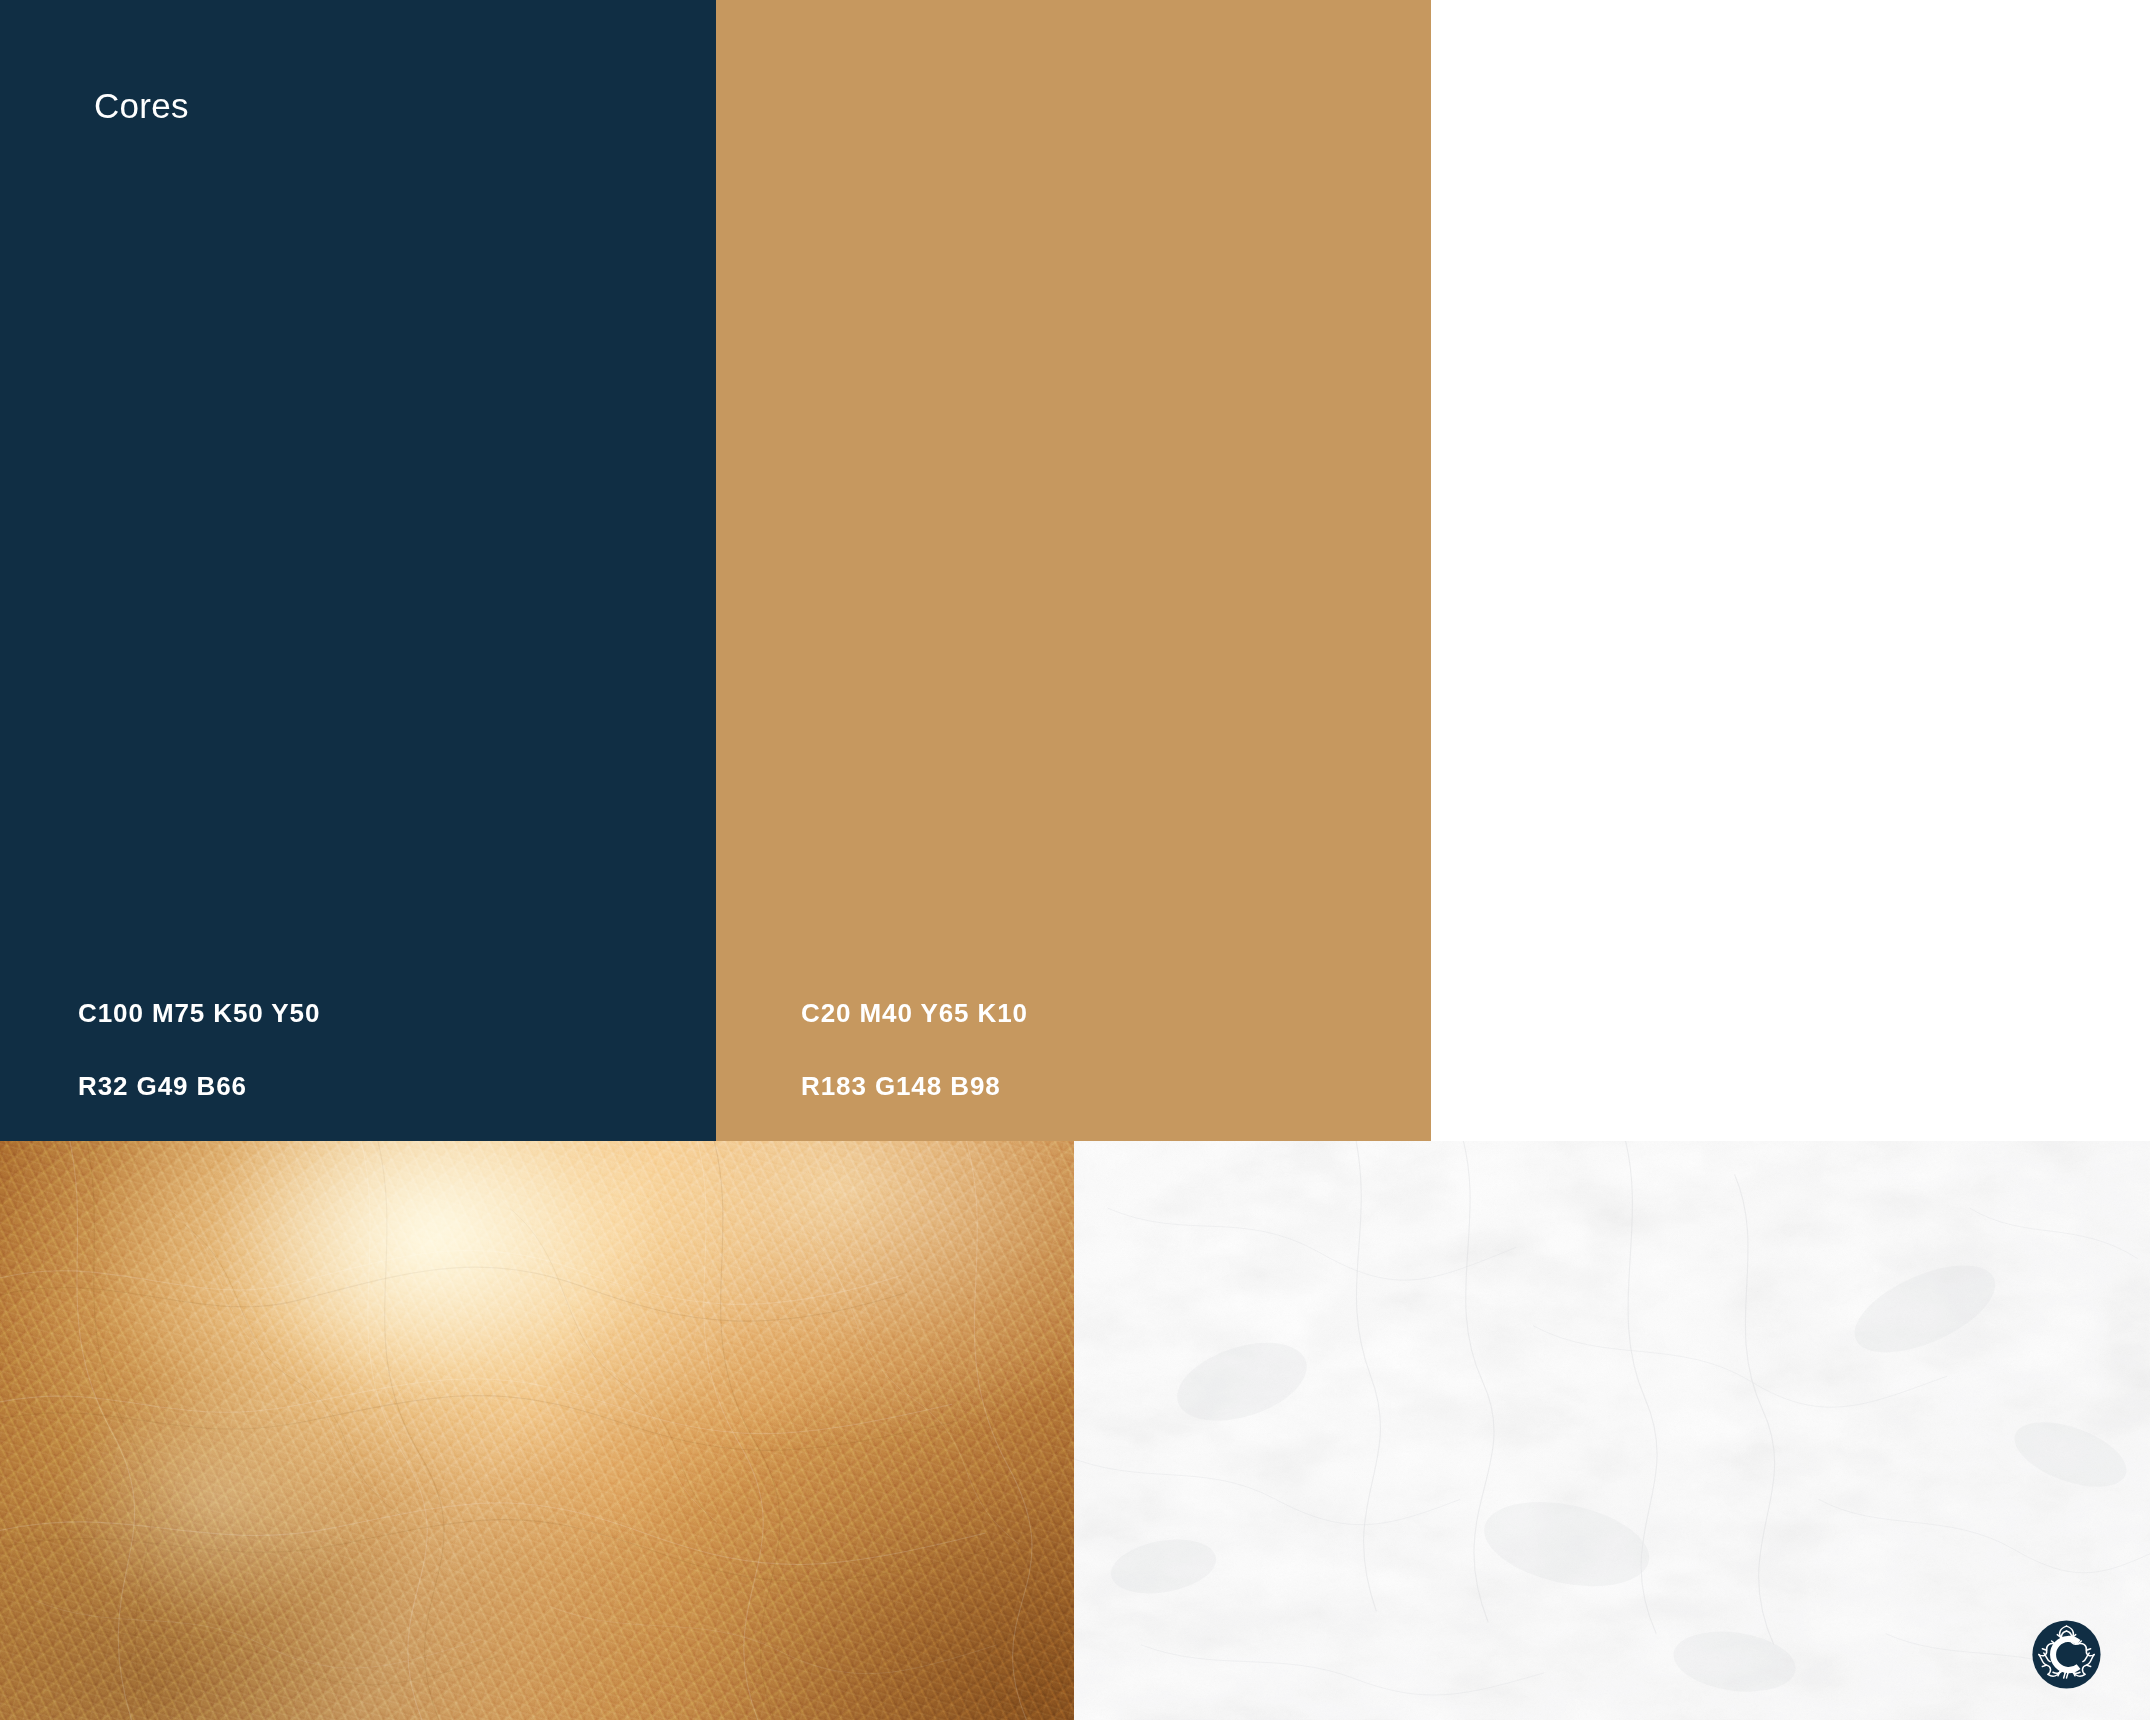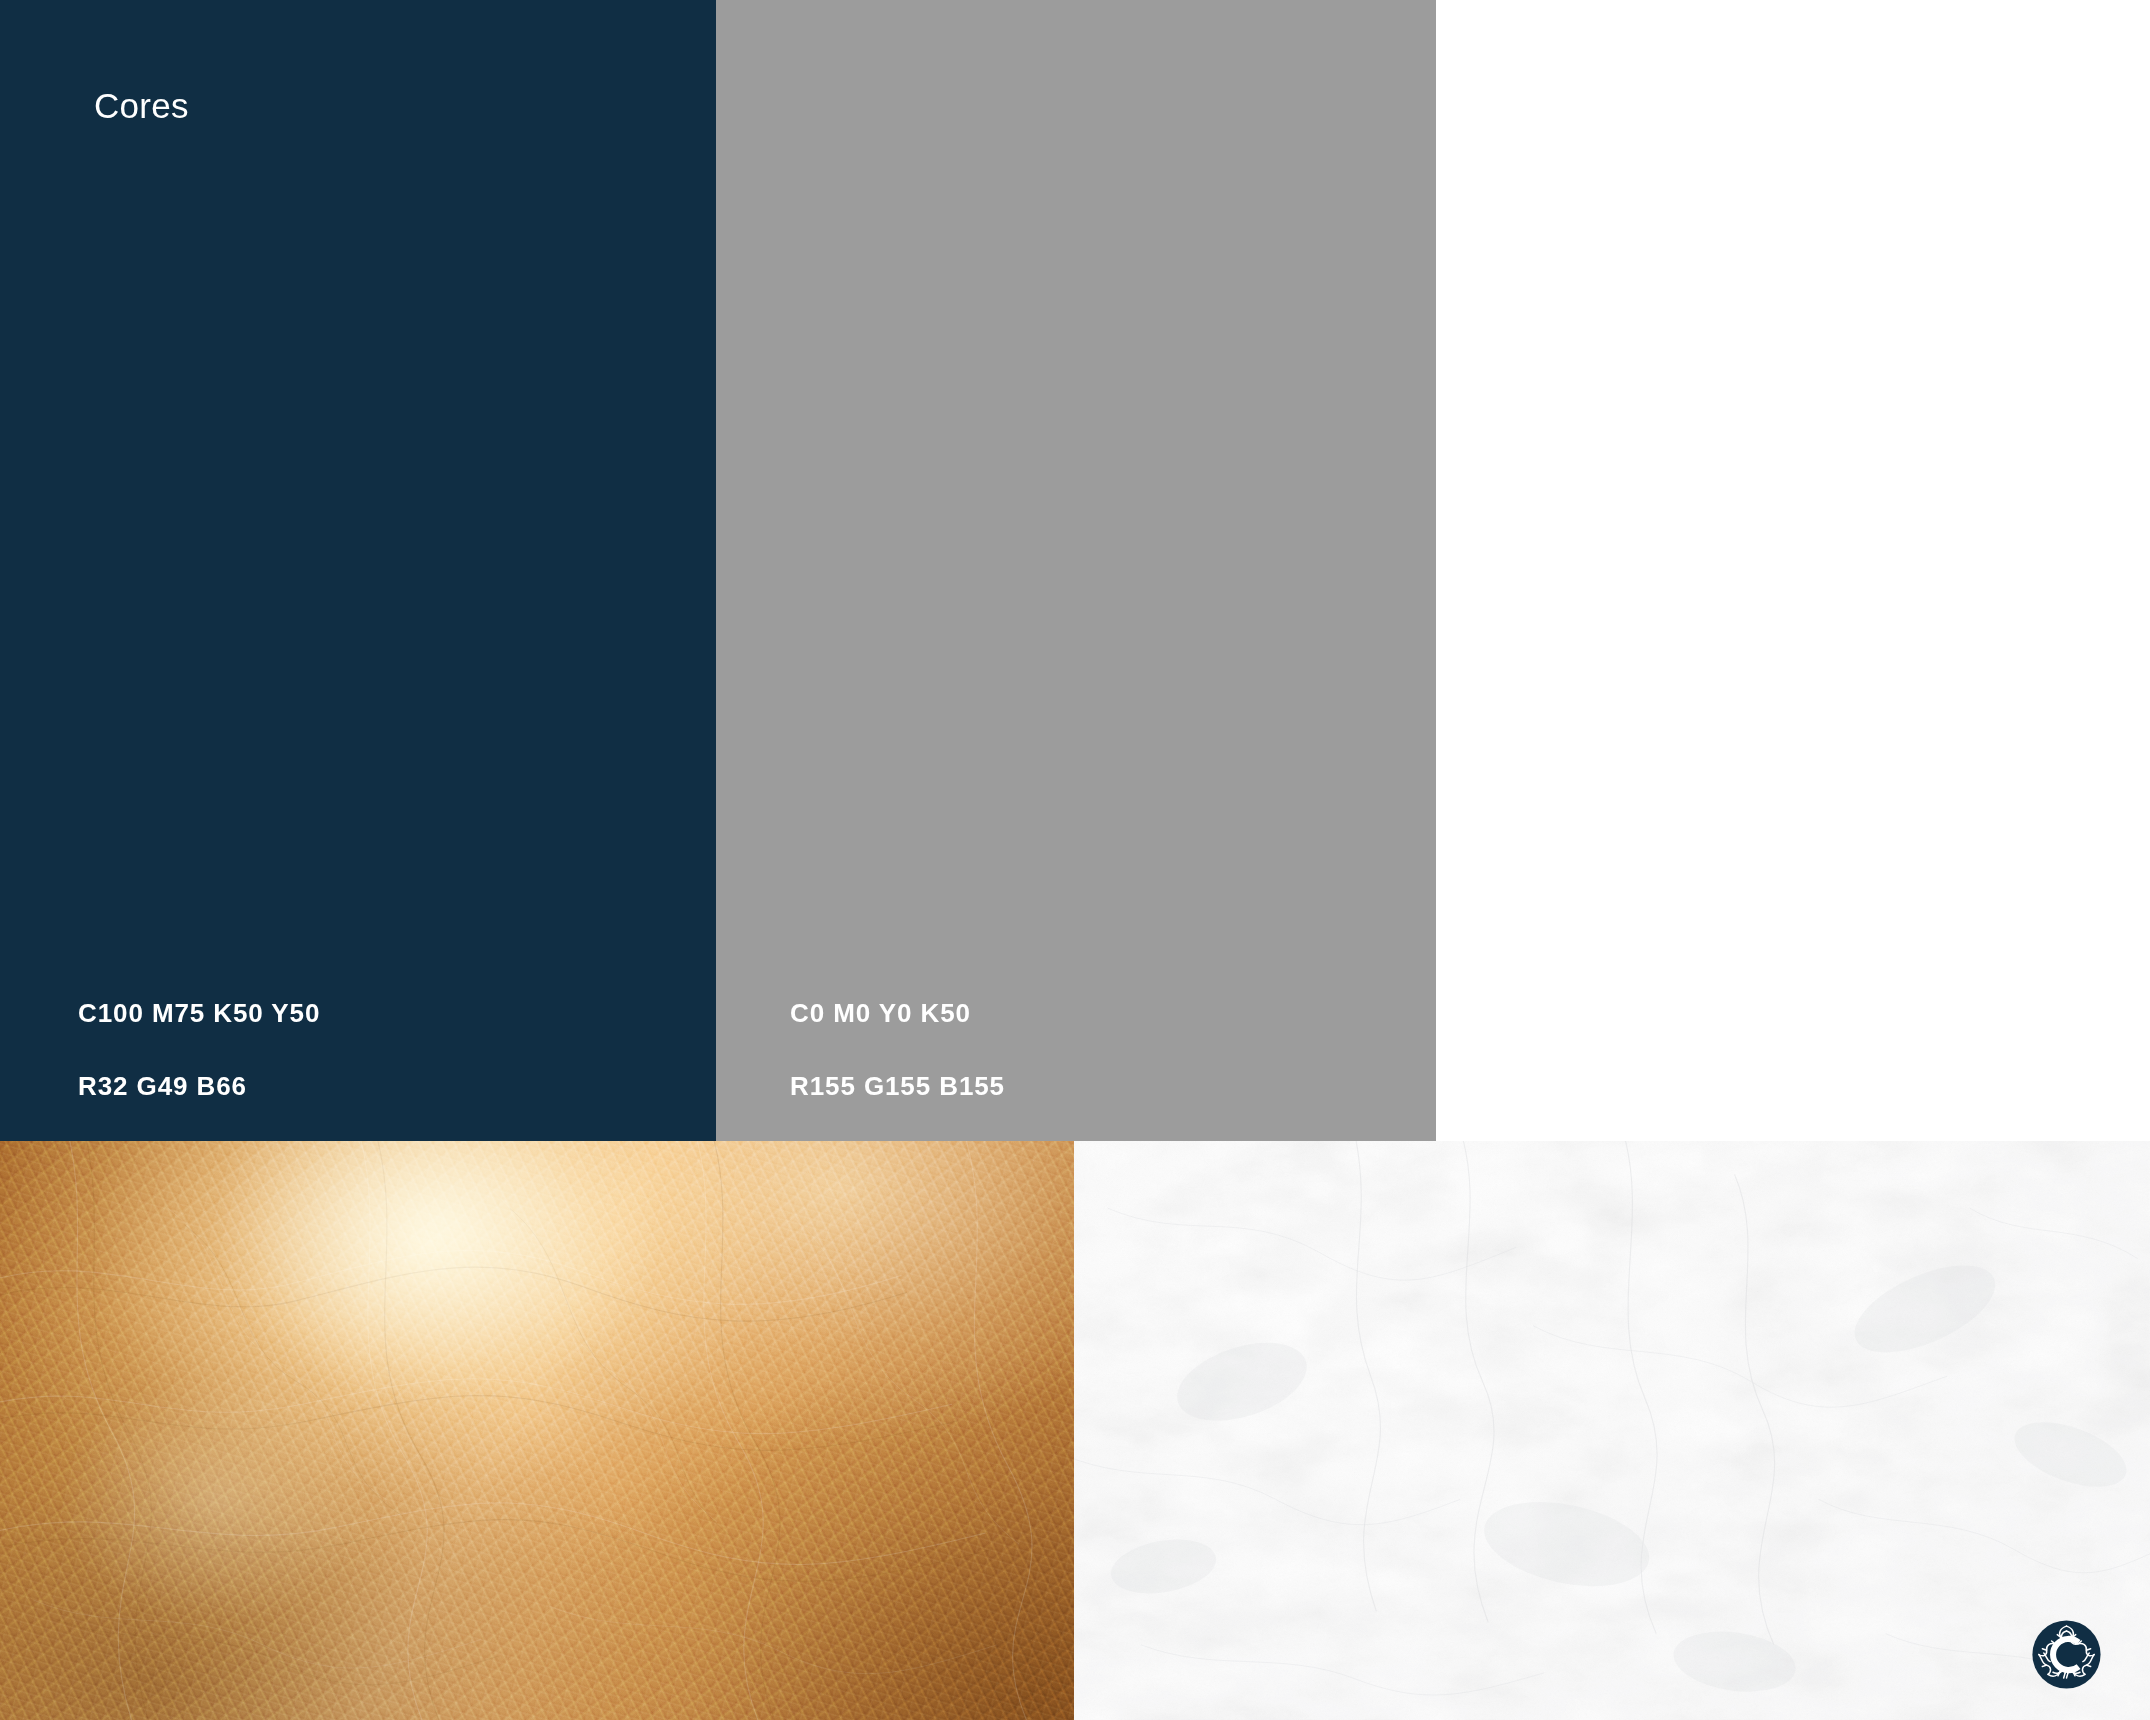--- a/index.html
+++ b/index.html
@@ -198,27 +198,27 @@
   <div class="swatch-row">
 
     <div class="swatch swatch-navy">
       <div class="page-title">Cores</div>
       <div class="swatch-caption">
         <span class="caption-line">C100 M75 K50 Y50</span>
         <span class="caption-line">R32 G49 B66</span>
       </div>
     </div>
 
-
-    <div class="swatch swatch-grey">
+    <div class="swatch swatch-gold">
       <div class="swatch-caption">
-        <span class="caption-line">C0 M0 Y0 K50</span>
-        <span class="caption-line">R155 G155 B155</span>
+        <span class="caption-line">C20 M40 Y65 K10</span>
+        <span class="caption-line">R183 G148 B98</span>
       </div>
     </div>
+
 
   </div>
 
   <div class="texture-row">
 
     <div class="texture tex-gold">
       <div class="base"></div>
       <div class="crumple-a"></div>
       <div class="crumple-b"></div>
       <svg class="creases" viewBox="0 0 1918 1034" preserveAspectRatio="none">

